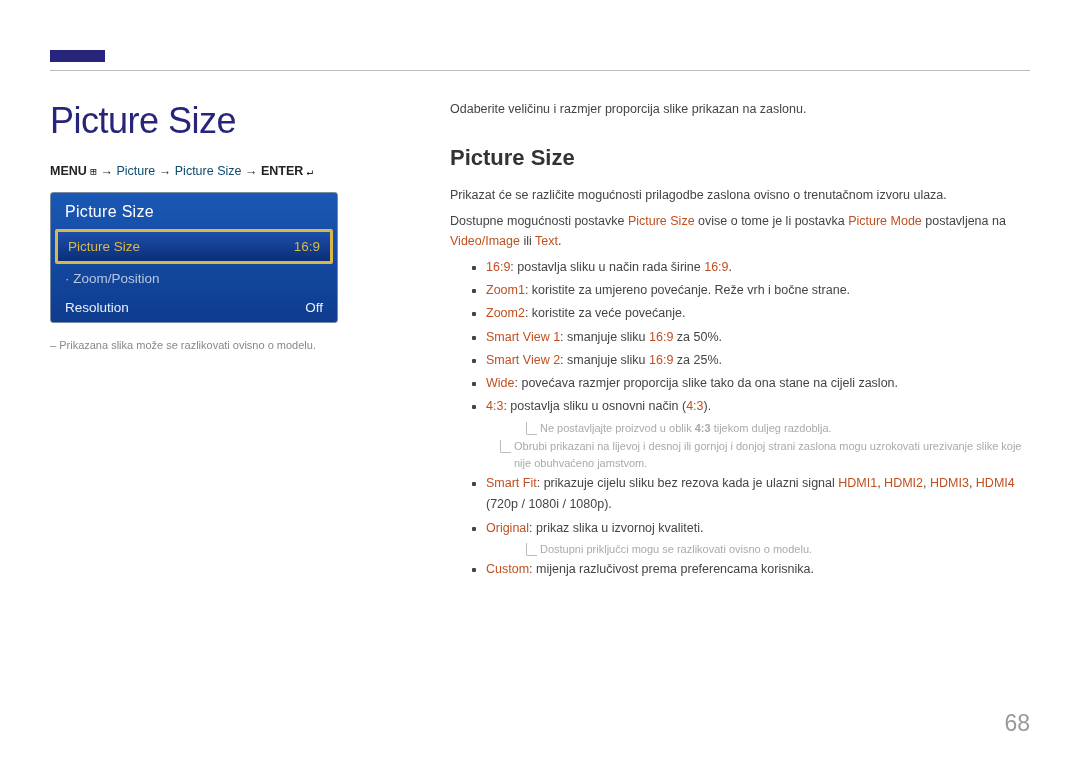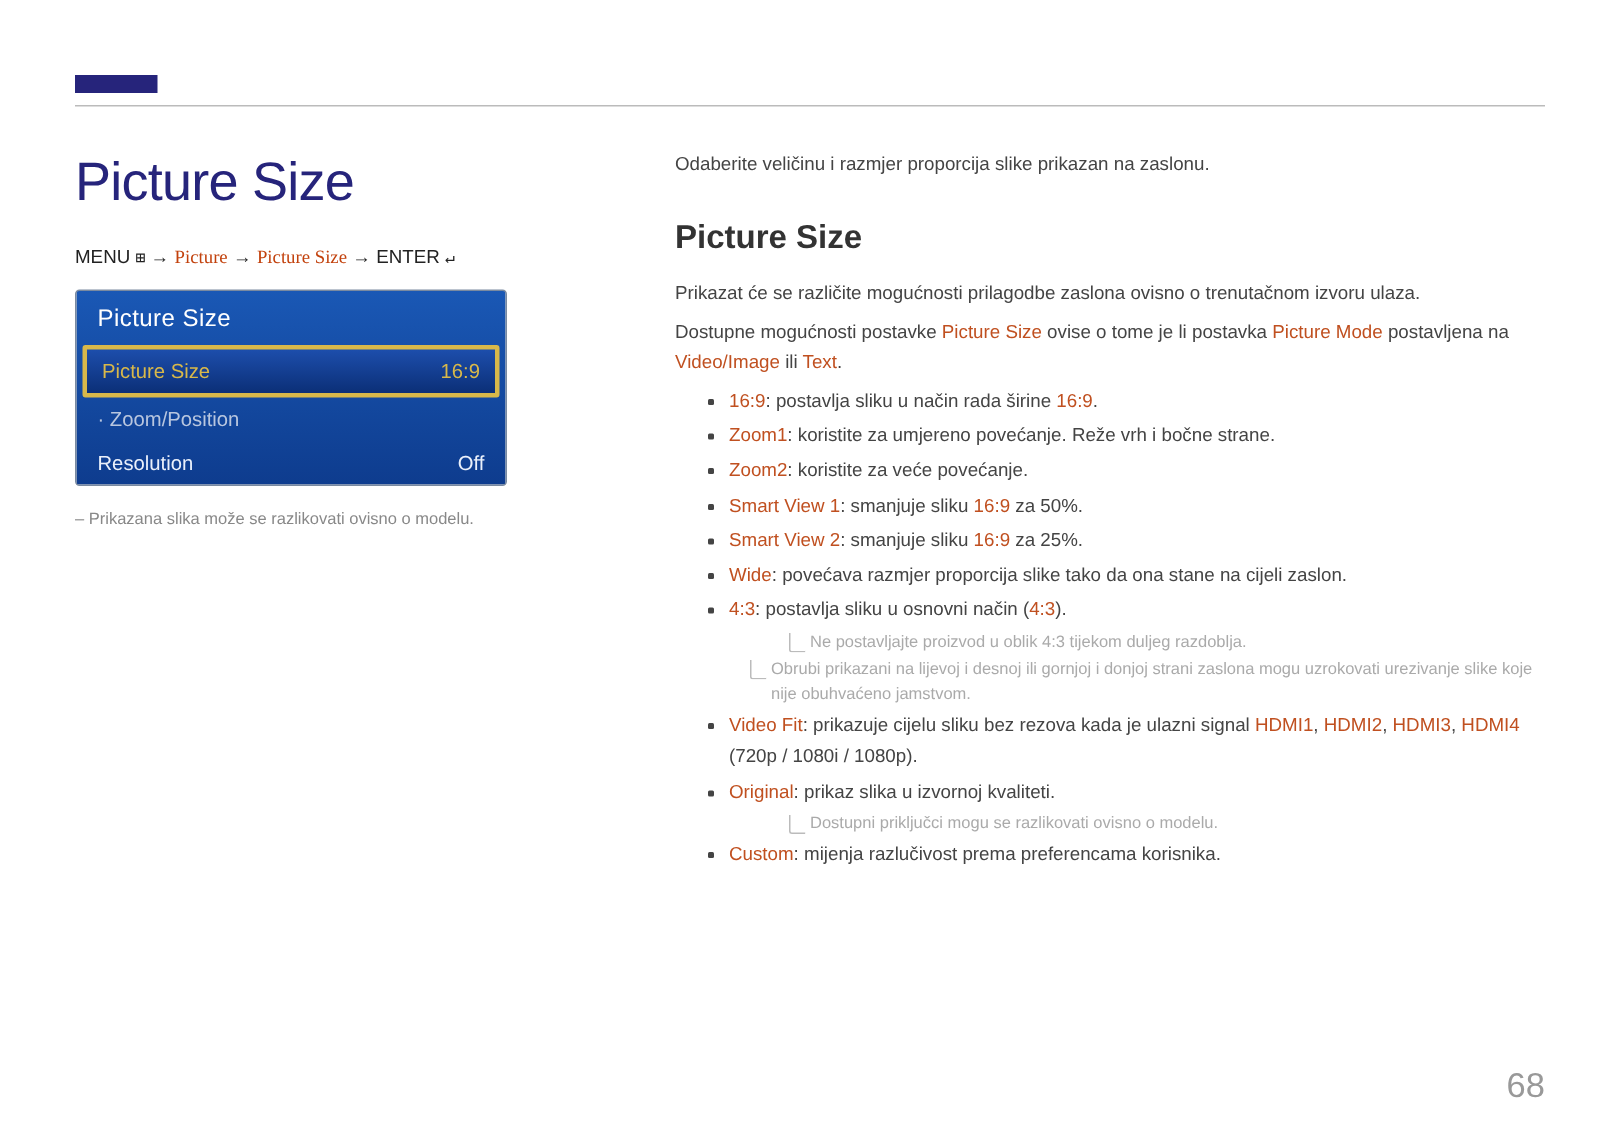--- a/index.html
+++ b/index.html
@@ -5,37 +5,37 @@
   * { margin:0; padding:0; box-sizing:border-box; }
   html, body { width:1080px; height:763px; background:#fff; font-family:Arial, Helvetica, sans-serif; color:#333; }
   .page { position:relative; width:1080px; height:763px; padding:0 50px; }
   .tab-mark { position:absolute; left:50px; top:50px; width:55px; height:12px; background:#26247b; }
   .hr { position:absolute; left:50px; right:50px; top:70px; border-top:1px solid #bbb; }
   .columns { display:flex; padding-top:100px; }
   .left { width:360px; flex:0 0 360px; }
   .right { flex:1; padding-left:40px; }
   .title { font-size:36px; font-weight:400; color:#26247b; letter-spacing:-0.5px; margin-bottom:22px; }
   .breadcrumb { font-size:12.5px; color:#222; margin-bottom:14px; }
-  .breadcrumb .k { color:#c2410c;font-family:Liberation Serif, serif; }
+  .breadcrumb .k { color:#0c4a6e; }
   .breadcrumb .icon { font-family:monospace; font-size:11px; }
   .osd { width:288px; margin-top:2px; margin-bottom:14px; border:1px solid #7a8aa0; border-radius:3px; overflow:hidden; background:linear-gradient(#1a58b5,#0e3c8e); }
   .osd-title { color:#fff; font-size:16px; padding:10px 14px 8px; letter-spacing:0.3px; }
   .osd-row { display:flex; justify-content:space-between; align-items:center; padding:7px 14px; font-size:13.5px; }
   .osd-row.active { background:linear-gradient(#1d4eac,#0b2f77); color:#d8b84a; border:3px solid #d8b84a; border-radius:2px; margin:0 4px; padding:7px 10px; }
   .osd-row.active .val { color:#d8b84a; }
   .osd-row.dim { color:#b8c6df; }
   .osd-row.norm { color:#eaf0fb; }
   .osd-row .val { color:#eaf0fb; }
   .left-note { font-size:11px; color:#888; line-height:1.5; }
   .left-note::before { content:"–  "; color:#888; }
   .intro { font-size:12.5px; color:#444; margin-bottom:26px; line-height:1.5; }
   .sec-title { font-size:22px; color:#333; margin-bottom:14px; }
   .para { font-size:12.5px; line-height:1.6; color:#444; margin-bottom:6px; }
   .k { color:#c05020; }
-  .b { font-weight:normal; color:#222; }
+  .b { font-weight:bold; color:#222; }
   ul.bullets { list-style:none; margin:4px 0 0 22px; }
   ul.bullets > li { position:relative; font-size:12.5px; line-height:1.7; color:#444; padding-left:14px; margin-bottom:2px; }
   ul.bullets > li::before { content:""; position:absolute; left:0; top:9px; width:4px; height:4px; background:#444; border-radius:1px; }
   .sub-note { font-size:11px; color:#aaa; line-height:1.5; margin:2px 0 2px 40px; position:relative; padding-left:14px; }
   .sub-note::before { content:""; position:absolute; left:0; top:2px; width:10px; height:12px; border-left:1px solid #bbb; border-bottom:1px solid #bbb; border-bottom-left-radius:2px; }
   .sub-note.inner { margin-left:54px; }
   .page-num { position:absolute; right:50px; bottom:26px; font-size:23px; color:#999; font-weight:300; }
 </style>
 </head>
 <body>
@@ -90,21 +90,21 @@
         <li><span class="k">16:9</span><span>: postavlja sliku u način rada širine </span><span class="k">16:9</span><span>.</span></li>
         <li><span class="k">Zoom1</span><span>: koristite za umjereno povećanje. Reže vrh i bočne strane.</span></li>
         <li><span class="k">Zoom2</span><span>: koristite za veće povećanje.</span></li>
         <li><span class="k">Smart View 1</span><span>: smanjuje sliku </span><span class="k">16:9</span><span> za 50%.</span></li>
         <li><span class="k">Smart View 2</span><span>: smanjuje sliku </span><span class="k">16:9</span><span> za 25%.</span></li>
         <li><span class="k">Wide</span><span>: povećava razmjer proporcija slike tako da ona stane na cijeli zaslon.</span></li>
         <li><span class="k">4:3</span><span>: postavlja sliku u osnovni način (</span><span class="k">4:3</span><span>).</span>
           <div class="sub-note"><span>Ne postavljajte proizvod u oblik </span><span class="b" style="color:#aaa;">4:3</span><span> tijekom duljeg razdoblja.</span></div>
           <div class="sub-note inner" style="margin-left:14px;">Obrubi prikazani na lijevoj i desnoj ili gornjoj i donjoj strani zaslona mogu uzrokovati urezivanje slike koje nije obuhvaćeno jamstvom.</div>
         </li>
-        <li><span class="k">Video Fit</span><span>: prikazuje cijelu sliku bez rezova kada je ulazni signal </span><span class="k">HDMI1</span><span>, </span><span class="k">HDMI2</span><span>, </span><span class="k">HDMI3</span><span>, </span><span class="k">HDMI4</span><span> (720p / 1080i / 1080p).</span></li>
+        <li><span class="k">Smart Fit</span><span>: prikazuje cijelu sliku bez rezova kada je ulazni signal </span><span class="k">HDMI1</span><span>, </span><span class="k">HDMI2</span><span>, </span><span class="k">HDMI3</span><span>, </span><span class="k">HDMI4</span><span> (720p / 1080i / 1080p).</span></li>
         <li><span class="k">Original</span><span>: prikaz slika u izvornoj kvaliteti.</span>
           <div class="sub-note">Dostupni priključci mogu se razlikovati ovisno o modelu.</div>
         </li>
         <li><span class="k">Custom</span><span>: mijenja razlučivost prema preferencama korisnika.</span></li>
       </ul>
     </div>
   </div>
 
   <div class="page-num">68</div>
 </div>

